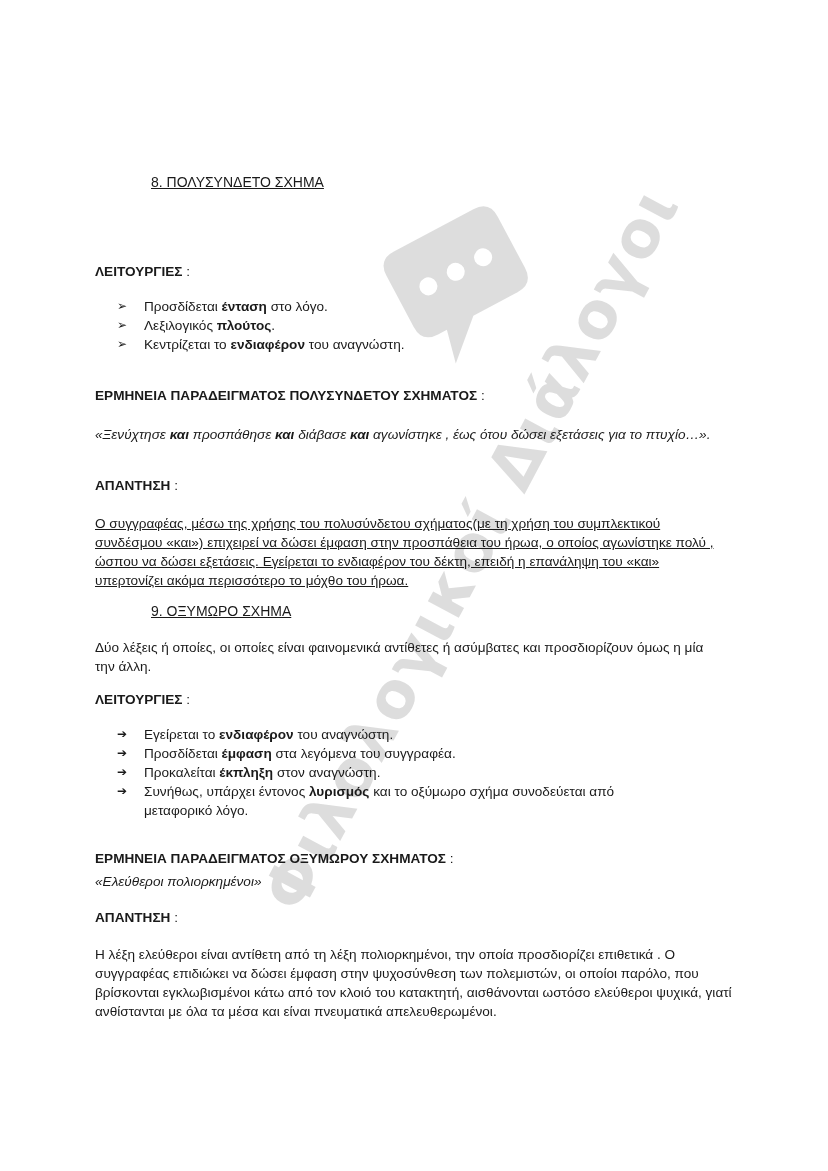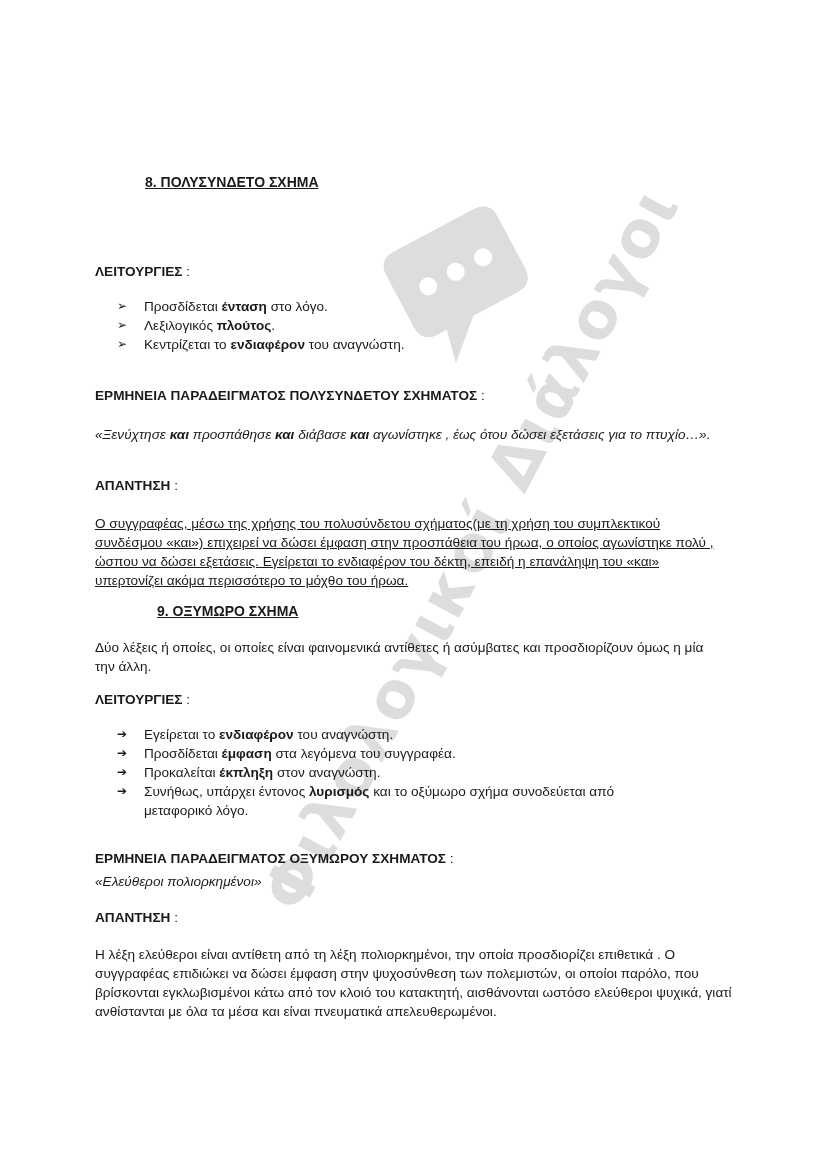--- a/index.html
+++ b/index.html
@@ -2,21 +2,21 @@
 <html><head>
 <meta charset="utf-8">
 <style>
   html, body { margin: 0; padding: 0; background: #ffffff; }
   body { width: 828px; height: 1171px; position: relative; overflow: hidden;
          font-family: "Liberation Sans", sans-serif; color: #1a1a1a; font-size: 13.6px; }
   .page { position: absolute; left: 0; top: 0; width: 828px; height: 1171px; }
   .blk { position: absolute; left: 95px; width: 660px; line-height: 19px; margin: 0; }
   .b { font-weight: bold; margin-top: 40px; }
   .i { font-style: italic; }
-  .sec-title { left: 145px; font-weight: bold; text-decoration: underline; font-size: 14px; }
+  .sec-title { left: 151px; font-weight: normal; text-decoration: underline; font-size: 14px; }
   .lbl { font-weight: bold; }
   .lbl .colon { font-weight: normal; }
   ul.bul { list-style: none; padding: 0; margin: 0; position: absolute; left: 117px; width: 620px; line-height: 19px; }
   ul.bul li { position: relative; padding-left: 27px; }
   ul.bul li .mk { position: absolute; left: 0; top: 0; font-size: 12px; }
   .wm { position: absolute; left: 0; top: 0; width: 828px; height: 1171px; pointer-events: none; }
   .wm-text { position: absolute; left: 95px; top: 560px; width: 700px; text-align: center;
              transform: rotate(-62deg); transform-origin: center;
              font-family: "DejaVu Sans", sans-serif; font-weight: bold; font-size: 64px;
              color: rgba(150,150,150,0.32); letter-spacing: 2px; white-space: nowrap; }
@@ -51,21 +51,21 @@
   </ul>
 
   <p class="blk lbl" style="top:386px;"><span>ΕΡΜΗΝΕΙΑ ΠΑΡΑΔΕΙΓΜΑΤΟΣ ΠΟΛΥΣΥΝΔΕΤΟΥ ΣΧΗΜΑΤΟΣ</span><span class="colon"> :</span></p>
 
   <p class="blk i" style="top:425px;width:640px;"><span>«Ξενύχτησε </span><span class="b">και</span><span> προσπάθησε </span><span class="b">και</span><span> διάβασε </span><span class="b">και</span><span> αγωνίστηκε , έως ότου δώσει εξετάσεις για το πτυχίο…».</span></p>
 
   <p class="blk lbl" style="top:476px;"><span>ΑΠΑΝΤΗΣΗ</span><span class="colon"> :</span></p>
 
   <p class="blk" style="top:514px;width:630px;text-decoration:underline;">Ο συγγραφέας, μέσω της χρήσης του πολυσύνδετου σχήματος(με τη χρήση του συμπλεκτικού συνδέσμου «και») επιχειρεί να δώσει έμφαση στην προσπάθεια του ήρωα, ο οποίος αγωνίστηκε πολύ , ώσπου να δώσει εξετάσεις. Εγείρεται το ενδιαφέρον του δέκτη, επειδή η επανάληψη του «και» υπερτονίζει ακόμα περισσότερο το μόχθο του ήρωα.</p>
 
-  <p class="blk sec-title" style="top:602px;margin-left:12px;">9. ΟΞΥΜΩΡΟ ΣΧΗΜΑ</p>
+  <p class="blk sec-title" style="top:602px;">9. ΟΞΥΜΩΡΟ ΣΧΗΜΑ</p>
 
   <p class="blk" style="top:638px;width:630px;">Δύο λέξεις ή οποίες, οι οποίες είναι φαινομενικά αντίθετες ή ασύμβατες και προσδιορίζουν όμως η μία την άλλη.</p>
 
   <p class="blk lbl" style="top:690px;"><span>ΛΕΙΤΟΥΡΓΙΕΣ</span><span class="colon"> :</span></p>
 
   <ul class="bul" style="top:725px;width:560px;">
     <li><span class="mk">➔</span><span>Εγείρεται το </span><span class="b">ενδιαφέρον</span><span> του αναγνώστη.</span></li>
     <li><span class="mk">➔</span><span>Προσδίδεται </span><span class="b">έμφαση</span><span> στα λεγόμενα του συγγραφέα.</span></li>
     <li><span class="mk">➔</span><span>Προκαλείται </span><span class="b">έκπληξη</span><span> στον αναγνώστη.</span></li>
     <li><span class="mk">➔</span><span>Συνήθως, υπάρχει έντονος </span><span class="b">λυρισμός</span><span> και το οξύμωρο σχήμα συνοδεύεται από μεταφορικό λόγο.</span></li>

